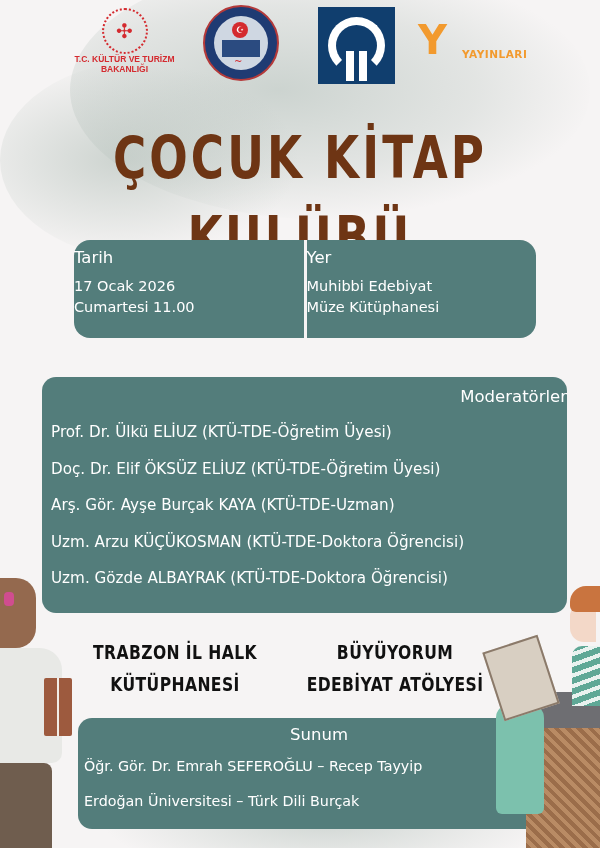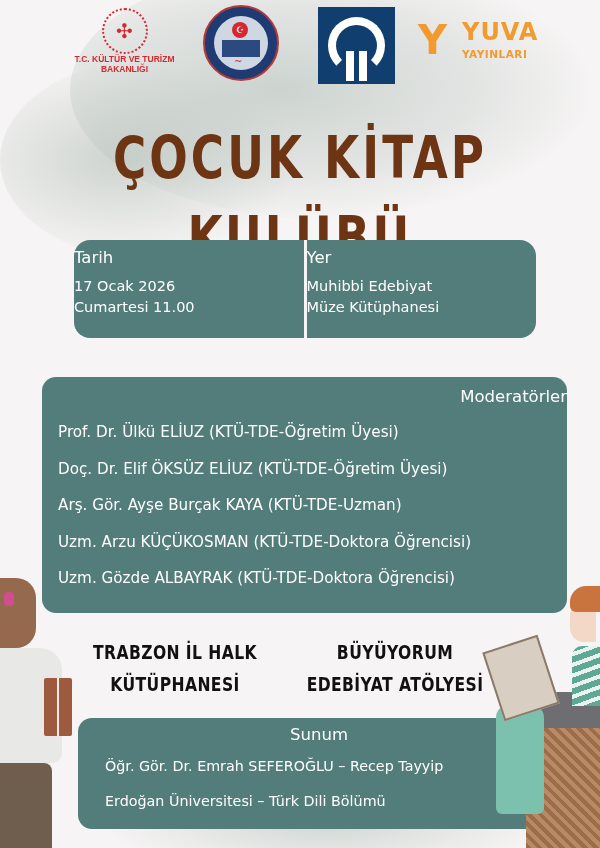--- a/index.html
+++ b/index.html
@@ -102,39 +102,39 @@
   .info-col { flex: 1; text-align: left; padding-top: 7px; }
   .info-divider { width: 3px; background: #f6f4f4; }
   .info-head { font-size: 16.5px; line-height: 22px; margin-bottom: 7px; }
   .info-line { font-size: 14.5px; line-height: 21px; }
 
   
   .mod-box {
     left: 42px; top: 377px; width: 525px; height: 236px; border-radius: 14px;
   }
   .mod-head { text-align: right; font-size: 16.5px; line-height: 22px; margin-top: 9px; }
-  .mod-list { list-style: none; margin: 6px 0 0 0; padding: 0 0 0 16px; }
+  .mod-list { list-style: none; margin: 6px 0 0 0; padding: 0 0 0 9px; }
   .mod-list li { font-size: 15.2px; line-height: 36.5px; white-space: nowrap; }
 
   
   .org {
     position: absolute; top: 636px; text-align: center; color: #111;
     font-family: "DejaVu Sans", sans-serif; font-weight: bold;
     font-size: 19px; line-height: 32px; letter-spacing: 0.5px;
     transform: scaleX(0.82);
   }
   .org-left { left: 70px; width: 210px; transform-origin: center; }
   .org-right { left: 280px; width: 230px; transform-origin: center; }
 
   
   .sunum-box {
     left: 78px; top: 718px; width: 482px; height: 111px; border-radius: 14px;
   }
   .sunum-head { text-align: center; font-size: 16.5px; line-height: 22px; margin-top: 6px; }
-  .sunum-line { font-size: 14.3px; line-height: 35px; padding-left: 27px; white-space: nowrap; }
+  .sunum-line { font-size: 14.3px; line-height: 35px; padding-left: 6px; white-space: nowrap; }
   .sunum-lines { margin-top: 3px; }
 
   
   .girl { position: absolute; left: 0; top: 578px; width: 78px; height: 270px; }
   .girl-hair {
     position: absolute; left: 0; top: 0; width: 36px; height: 70px;
     background: #8a5a3c; border-radius: 0 20px 20px 0; opacity: 0.9;
   }
   .girl-bow {
     position: absolute; left: 4px; top: 14px; width: 10px; height: 14px; background: #d04d8f; border-radius: 4px;
@@ -210,21 +210,20 @@
 </div>
 
 <div class="logo logo-ktu">
   <div class="ktu-ring"></div>
   <div class="ktu-stem s1"></div>
   <div class="ktu-stem s2"></div>
 </div>
 
 <div class="logo logo-yuva">
   <div class="yuva-bird">Y</div>
-  <div class="yuva-name">YUVA</div>
   <div class="yuva-sub">YAYINLARI</div>
 </div>
 
 <div class="title">ÇOCUK KİTAP KULÜBÜ</div>
 
 <div class="panel info-box">
   <div class="info-col">
     <div class="info-head">Tarih</div>
     <div class="info-line">17 Ocak 2026</div>
     <div class="info-line">Cumartesi 11.00</div>
@@ -254,21 +253,21 @@
 </div>
 <div class="org org-right">
   <div>BÜYÜYORUM</div>
   <div>EDEBİYAT ATÖLYESİ</div>
 </div>
 
 <div class="panel sunum-box">
   <div class="sunum-head">Sunum</div>
   <div class="sunum-lines">
     <div class="sunum-line">Öğr. Gör. Dr. Emrah SEFEROĞLU – Recep Tayyip</div>
-    <div class="sunum-line">Erdoğan Üniversitesi – Türk Dili Bölümü</div>
+    <div class="sunum-line">Erdoğan Üniversitesi – Türk Dili Burçak</div>
   </div>
 </div>
 
 <div class="girl">
   <div class="girl-hair"></div>
   <div class="girl-bow"></div>
   <div class="girl-shirt"></div>
   <div class="girl-books"></div>
   <div class="girl-pants"></div>
 </div>

